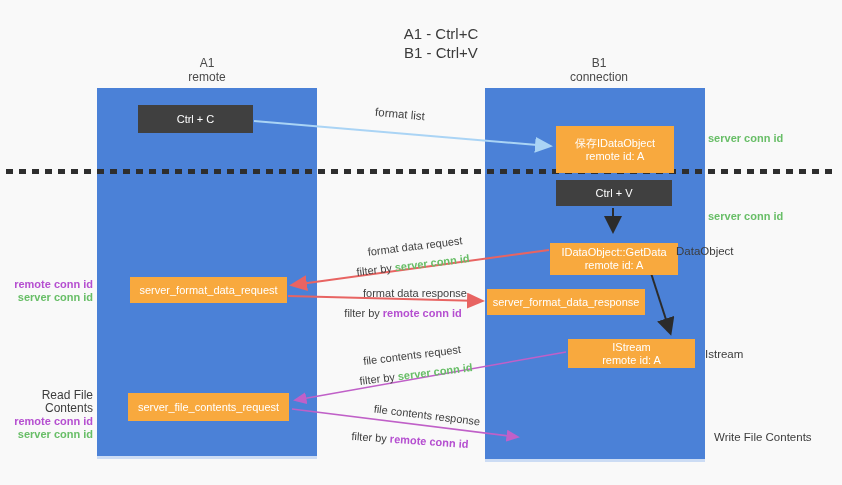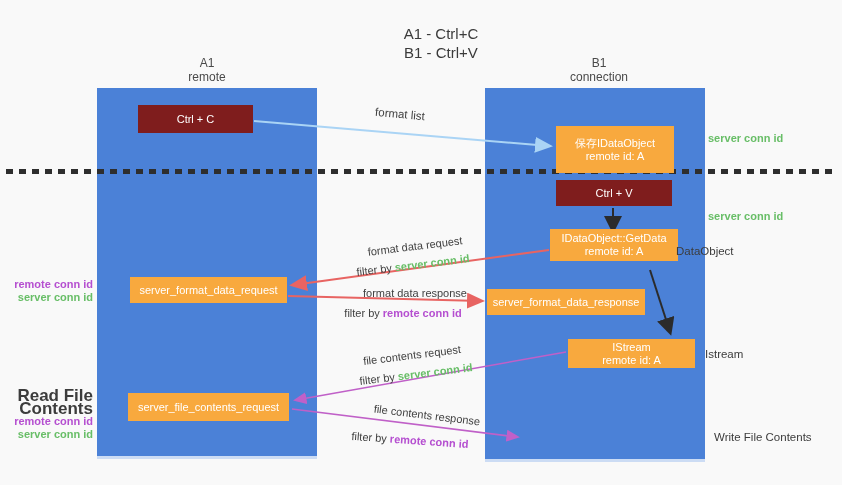--- a/index.html
+++ b/index.html
@@ -28,26 +28,26 @@
   .divider{
     position:absolute;left:6px;top:169px;width:830px;height:5px;
     background:repeating-linear-gradient(90deg,#2e2e2e 0 7px,transparent 7px 13px);
   }
   svg.arrows{position:absolute;left:0;top:0;width:842px;height:485px;pointer-events:none;}
   .box{
     position:absolute;display:flex;flex-direction:column;
     align-items:center;justify-content:center;
     color:#fff;font-size:11px;line-height:13px;text-align:center;
   }
-  .green{background:#7f1d1d;}
+  .green{background:#404040;}
   .orange{background:#f8a93e;}
   .box-ctrl-c{left:138px;top:105px;width:115px;height:28px;}
   .box-save-obj{left:556px;top:126px;width:118px;height:47px;}
   .box-ctrl-v{left:556px;top:180px;width:116px;height:26px;}
-  .box-getdata{left:550px;top:229px;width:128px;height:32px;}
+  .box-getdata{left:550px;top:243px;width:128px;height:32px;}
   .box-format-req{left:130px;top:277px;width:157px;height:26px;}
   .box-format-resp{left:487px;top:289px;width:158px;height:26px;}
   .box-istream{left:568px;top:339px;width:127px;height:29px;}
   .box-file-req{left:128px;top:393px;width:161px;height:28px;}
   .box-file-resp{left:523px;top:425px;width:160px;height:27px;}
   .flow-label{
     position:absolute;transform:translate(-50%,-50%);
     font-size:11px;color:#3f3f3f;white-space:nowrap;
   }
   .rot-neg{transform:translate(-50%,-50%) rotate(-7deg);}
@@ -70,21 +70,21 @@
   .side-bold-purple{color:#b54fd0;font-weight:bold;font-size:11px;}
   .right-col{left:708px;}
   .lbl-scid-top{top:132px;}
   .lbl-scid-mid{top:210px;}
   .lbl-dataobject{left:676px;top:245px;}
   .lbl-istream-r{left:705px;top:348px;}
   .lbl-write-fc{left:714px;top:431px;}
   .left-group{position:absolute;text-align:right;width:93px;left:0;font-size:11px;line-height:13px;}
   .lg1{top:278px;}
   .lg2{top:389px;}
-  .lg2 .plain{font-size:17px;color:#3c3c3c;font-weight:bold;}
+  .lg2 .plain{font-size:12px;color:#3c3c3c;font-weight:normal;}
 </style>
 </head>
 <body>
 
 <div class="stage">
 
   <div class="title">
     <div>A1 - Ctrl+C</div>
     <div>B1 - Ctrl+V</div>
   </div>

